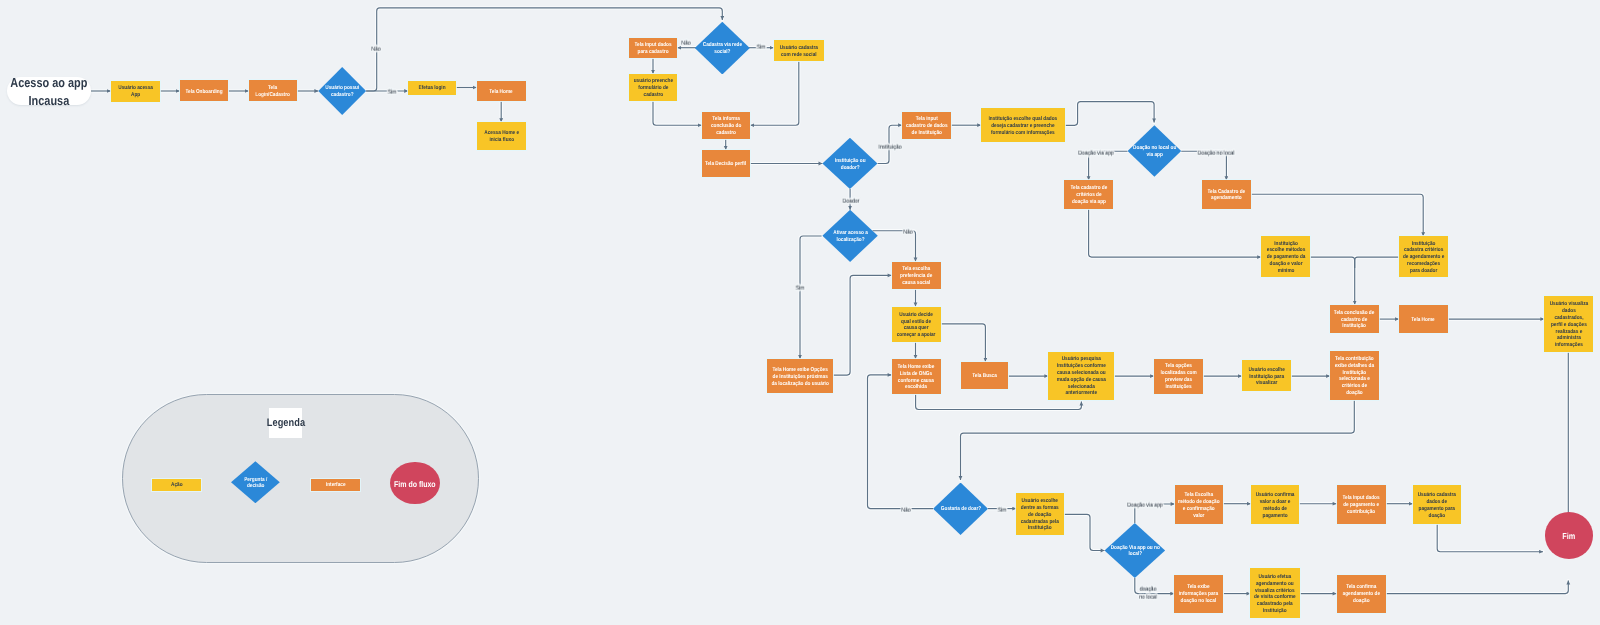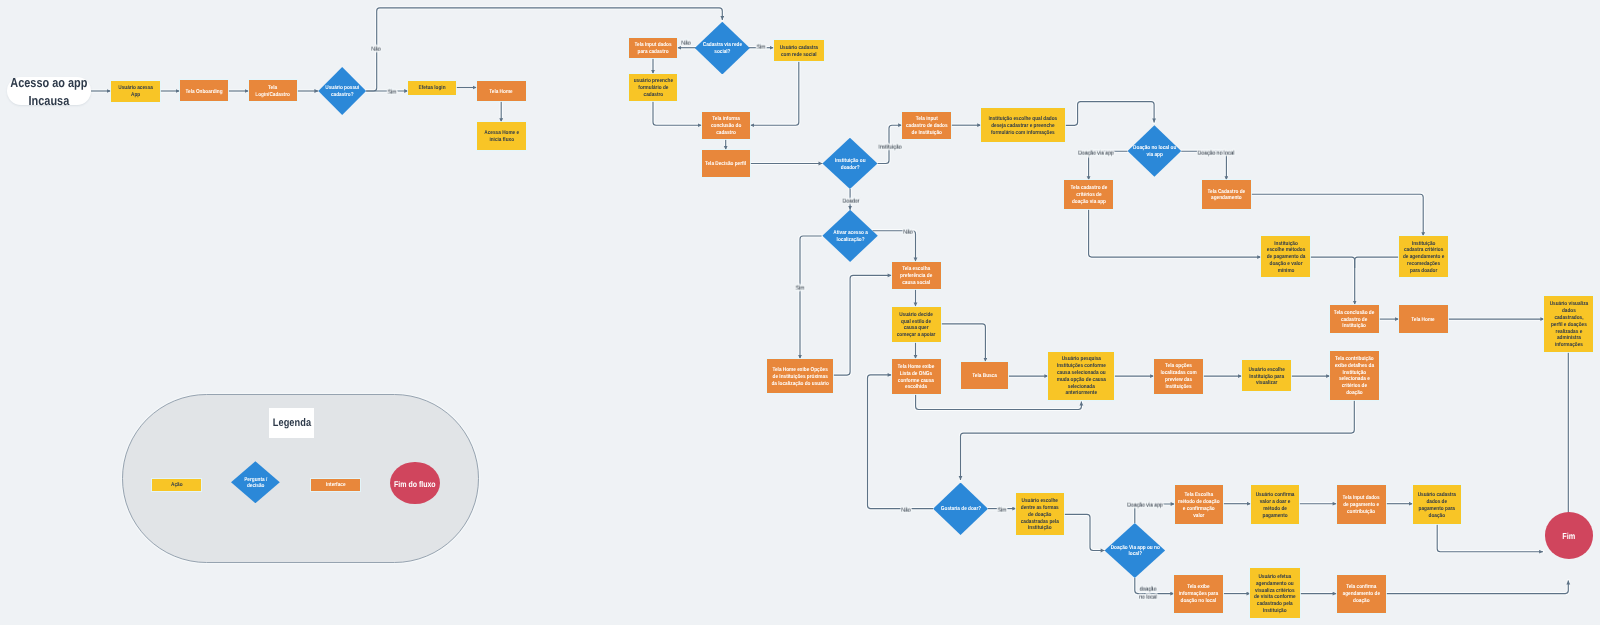--- a/index.html
+++ b/index.html
@@ -145,21 +145,21 @@
 <path d="M1223.2 503.7L1250.8 503.7" marker-end="url(#arw)"></path>
 <path d="M1299.3 503.7L1336.5 503.7" marker-end="url(#arw)"></path>
 <path d="M1385.8 503.7L1412.8 503.7" marker-end="url(#arw)"></path>
 <path d="M1437.2 524.0L1437.2 548.7Q1437.2 551.7 1440.2 551.7L1543.0 551.7" marker-end="url(#arw)"></path>
 <path d="M1223.5 593.6L1250.4 593.6" marker-end="url(#arw)"></path>
 <path d="M1299.6 593.6L1336.5 593.6" marker-end="url(#arw)"></path>
 <path d="M1385.8 593.6L1565.3 593.6Q1568.3 593.6 1568.3 590.6L1568.3 580.5" marker-end="url(#arw)"></path>
 </g>
     </svg>
 <div id="legend" style="left:121.5px;top:394.3px;width:357px;height:169px;border-radius:84.5px"></div>
-<div id="legend-title" style="left:269.2px;top:407.8px;width:45px;height:30.1px">
+<div id="legend-title" style="left:269.2px;top:407.8px;width:33px;height:30.1px">
       <span>Legenda</span>
     </div>
 <div class="node lg n-action" style="left:152.3px;top:478.5px;width:48.8px;height:12.4px">
       <span class="lbl">Ação</span>
     </div>
 <div class="node lg n-decision" style="left:231px;top:461.3px;width:48.8px;height:42px">
       <span class="dshape"></span>
       <span class="lbl">Pergunta /<br>decisão</span>
     </div>
 <div class="node lg n-interface" style="left:310.6px;top:478.5px;width:49.5px;height:12.4px">

